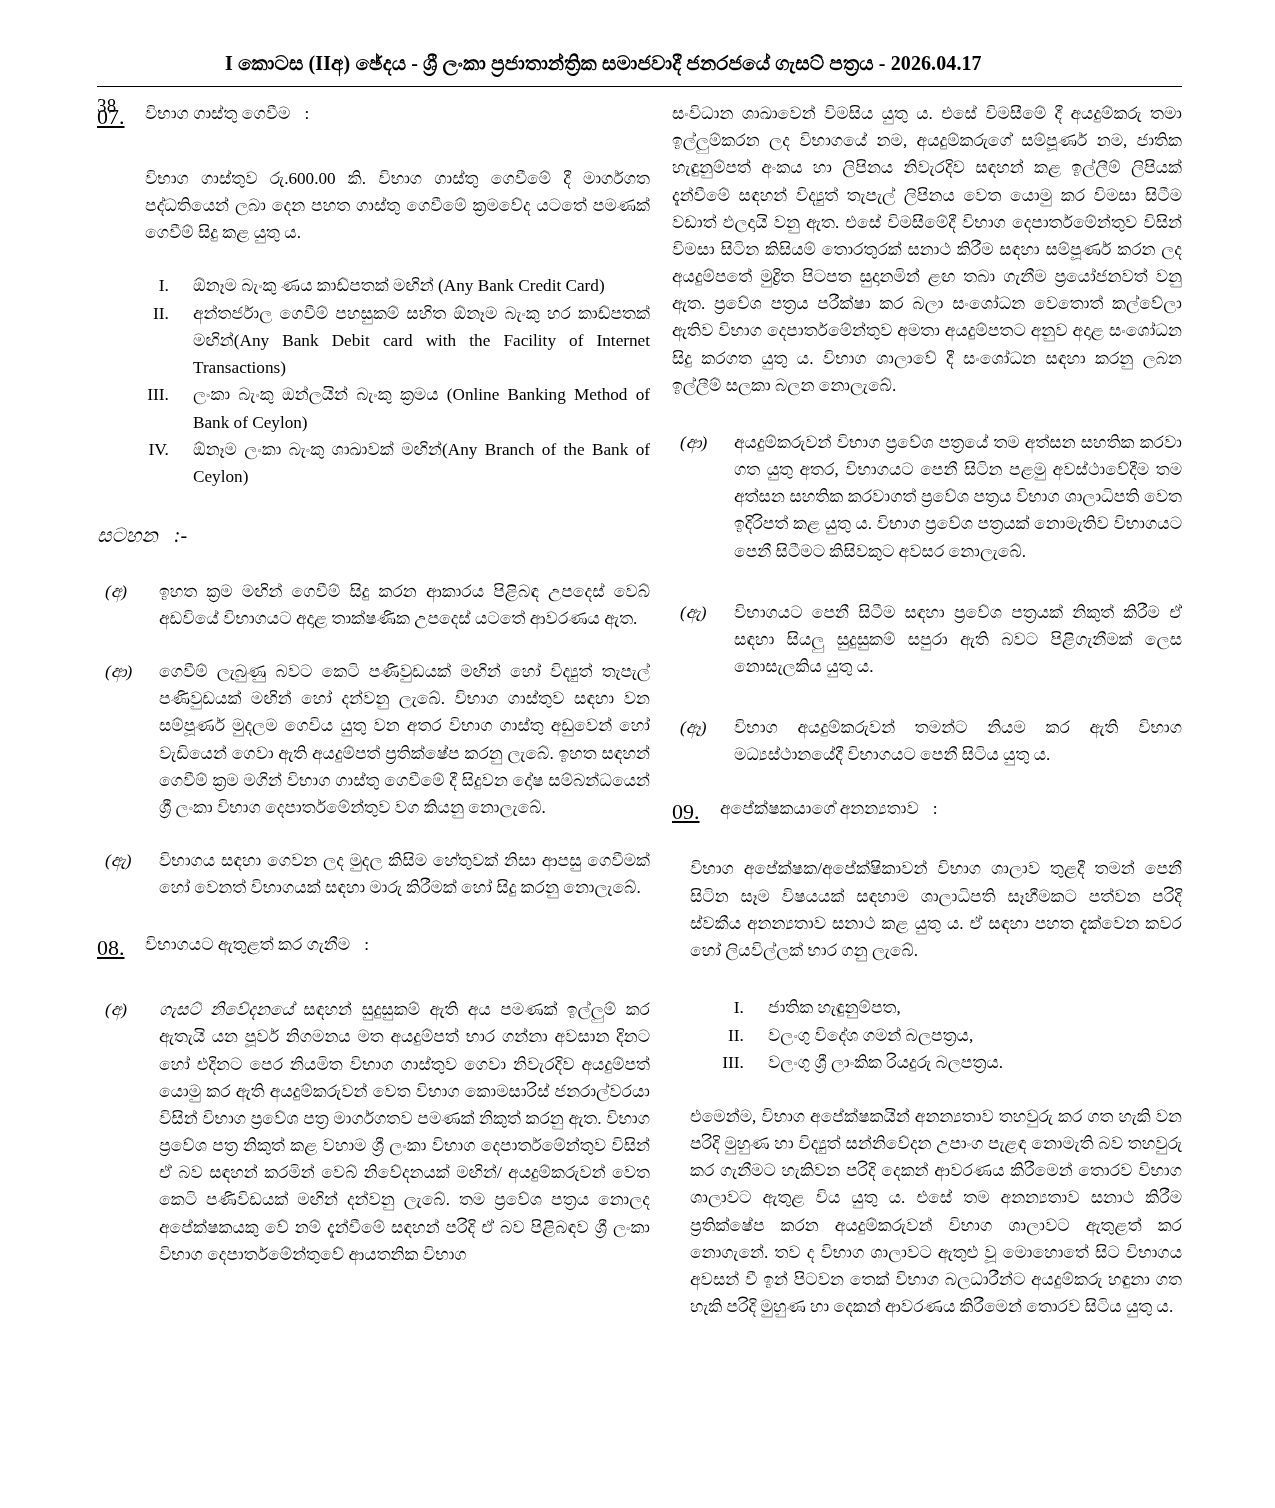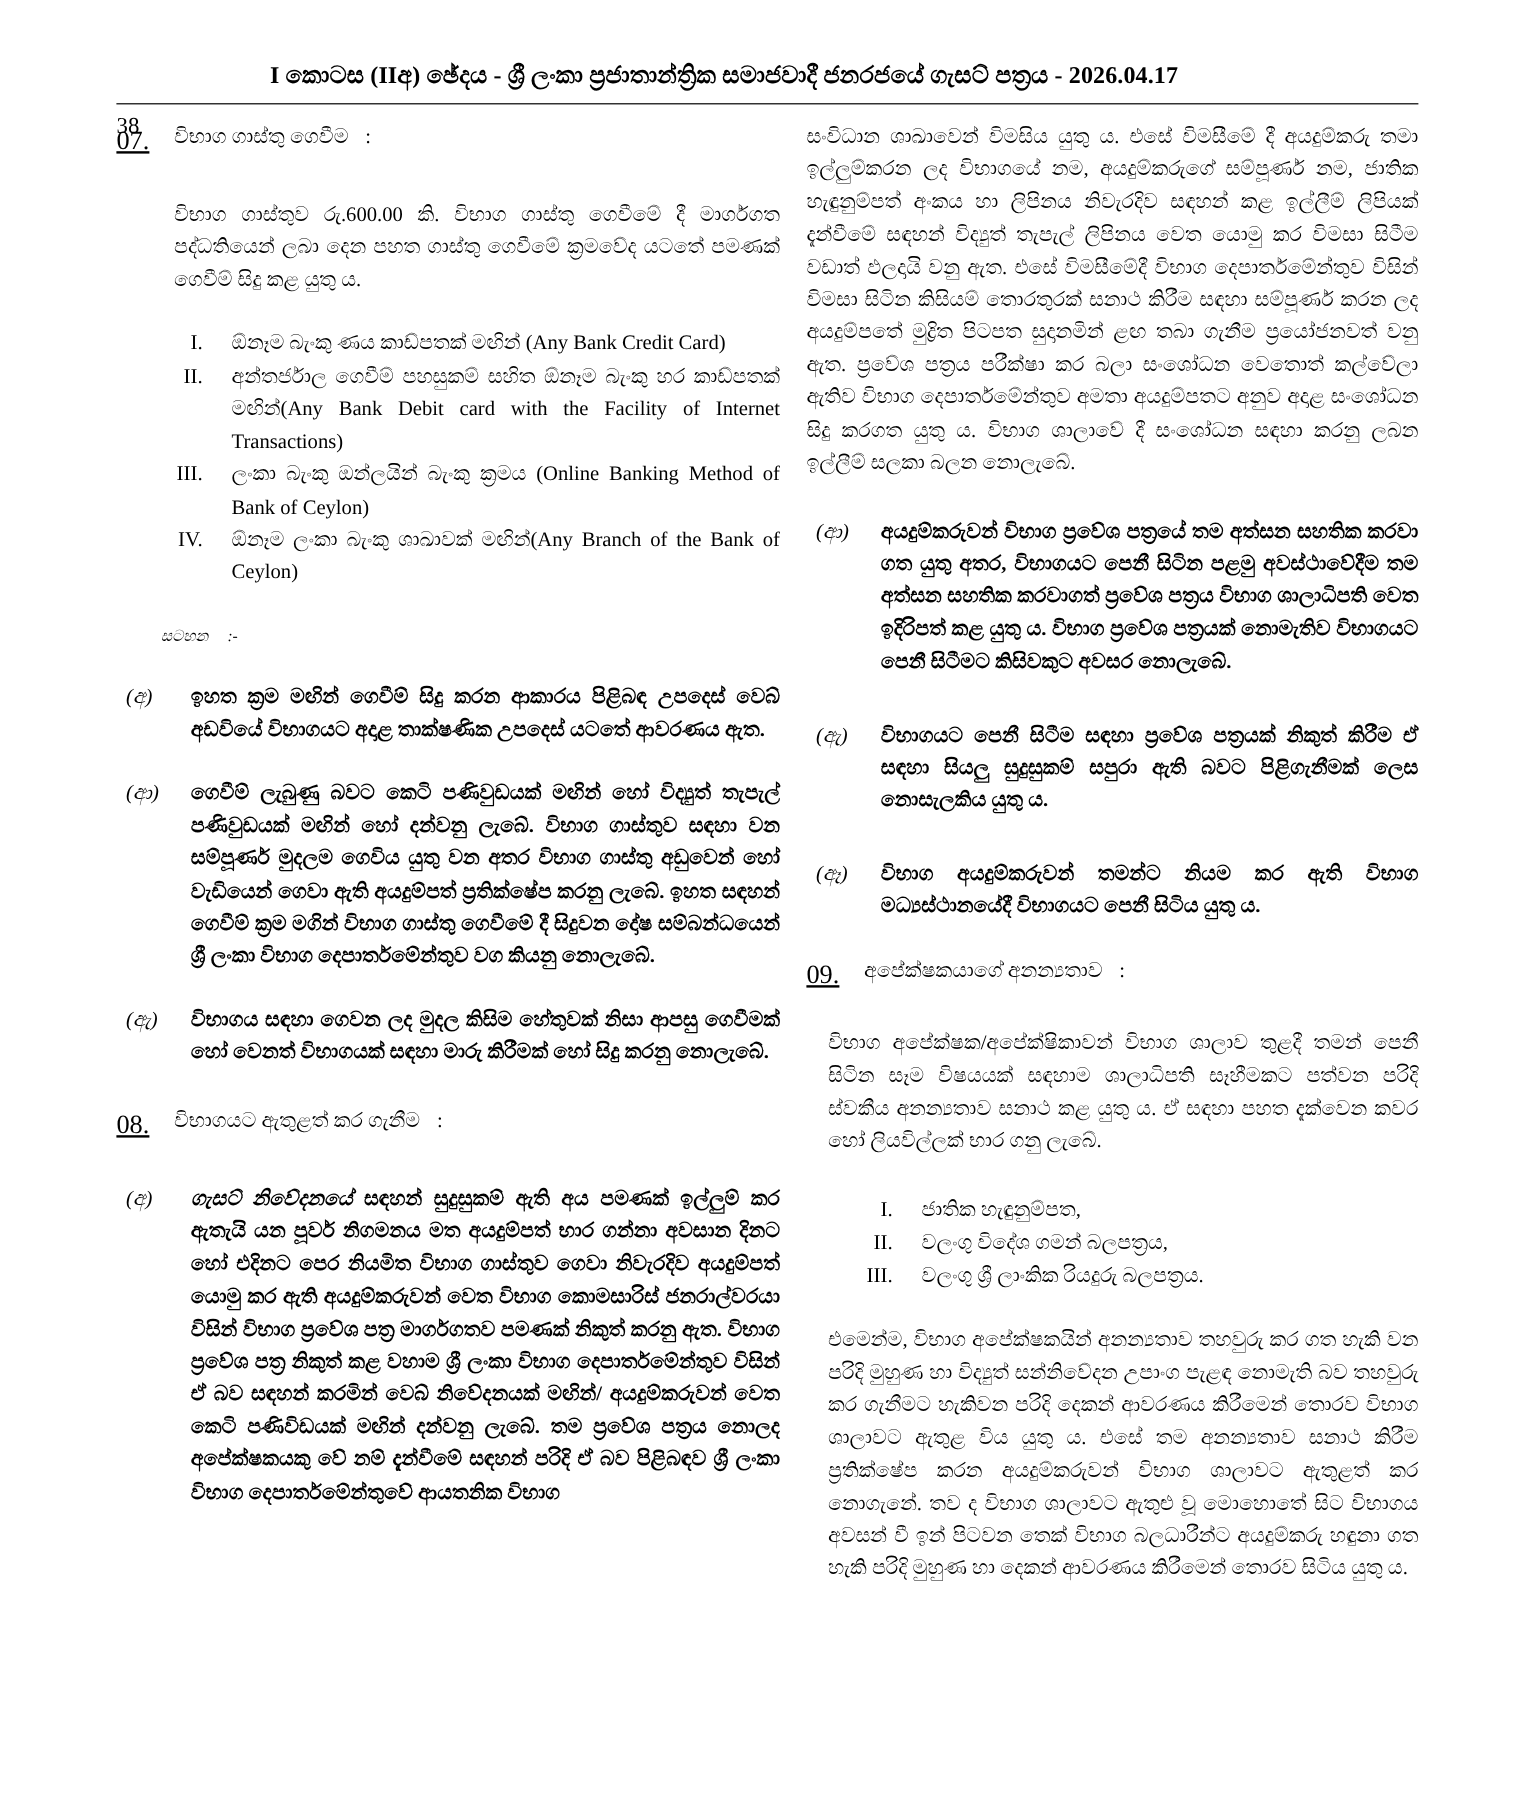--- a/index.html
+++ b/index.html
@@ -126,27 +126,25 @@
     flex: 0 0 62px;
     width: 62px;
     box-sizing: border-box;
     padding-left: 8px;
     font-style: italic;
   }
   .sl-text {
     flex: 1;
     text-align: justify;
     text-justify: inter-word;
-    font-weight: bold;
   }
 
   .note-label {
     font-style: italic;
-    font-size: 13px;
-    margin-left: 37px;
+    font-size: 20px;
   }
   .note-label .dash { margin-left: 16px; }
 
   .italic { font-style: italic; }
   .gap-26 { height: 26px; }
   .gap-30 { height: 30px; }
   .gap-34 { height: 34px; }
 
   
   .plain-p {

